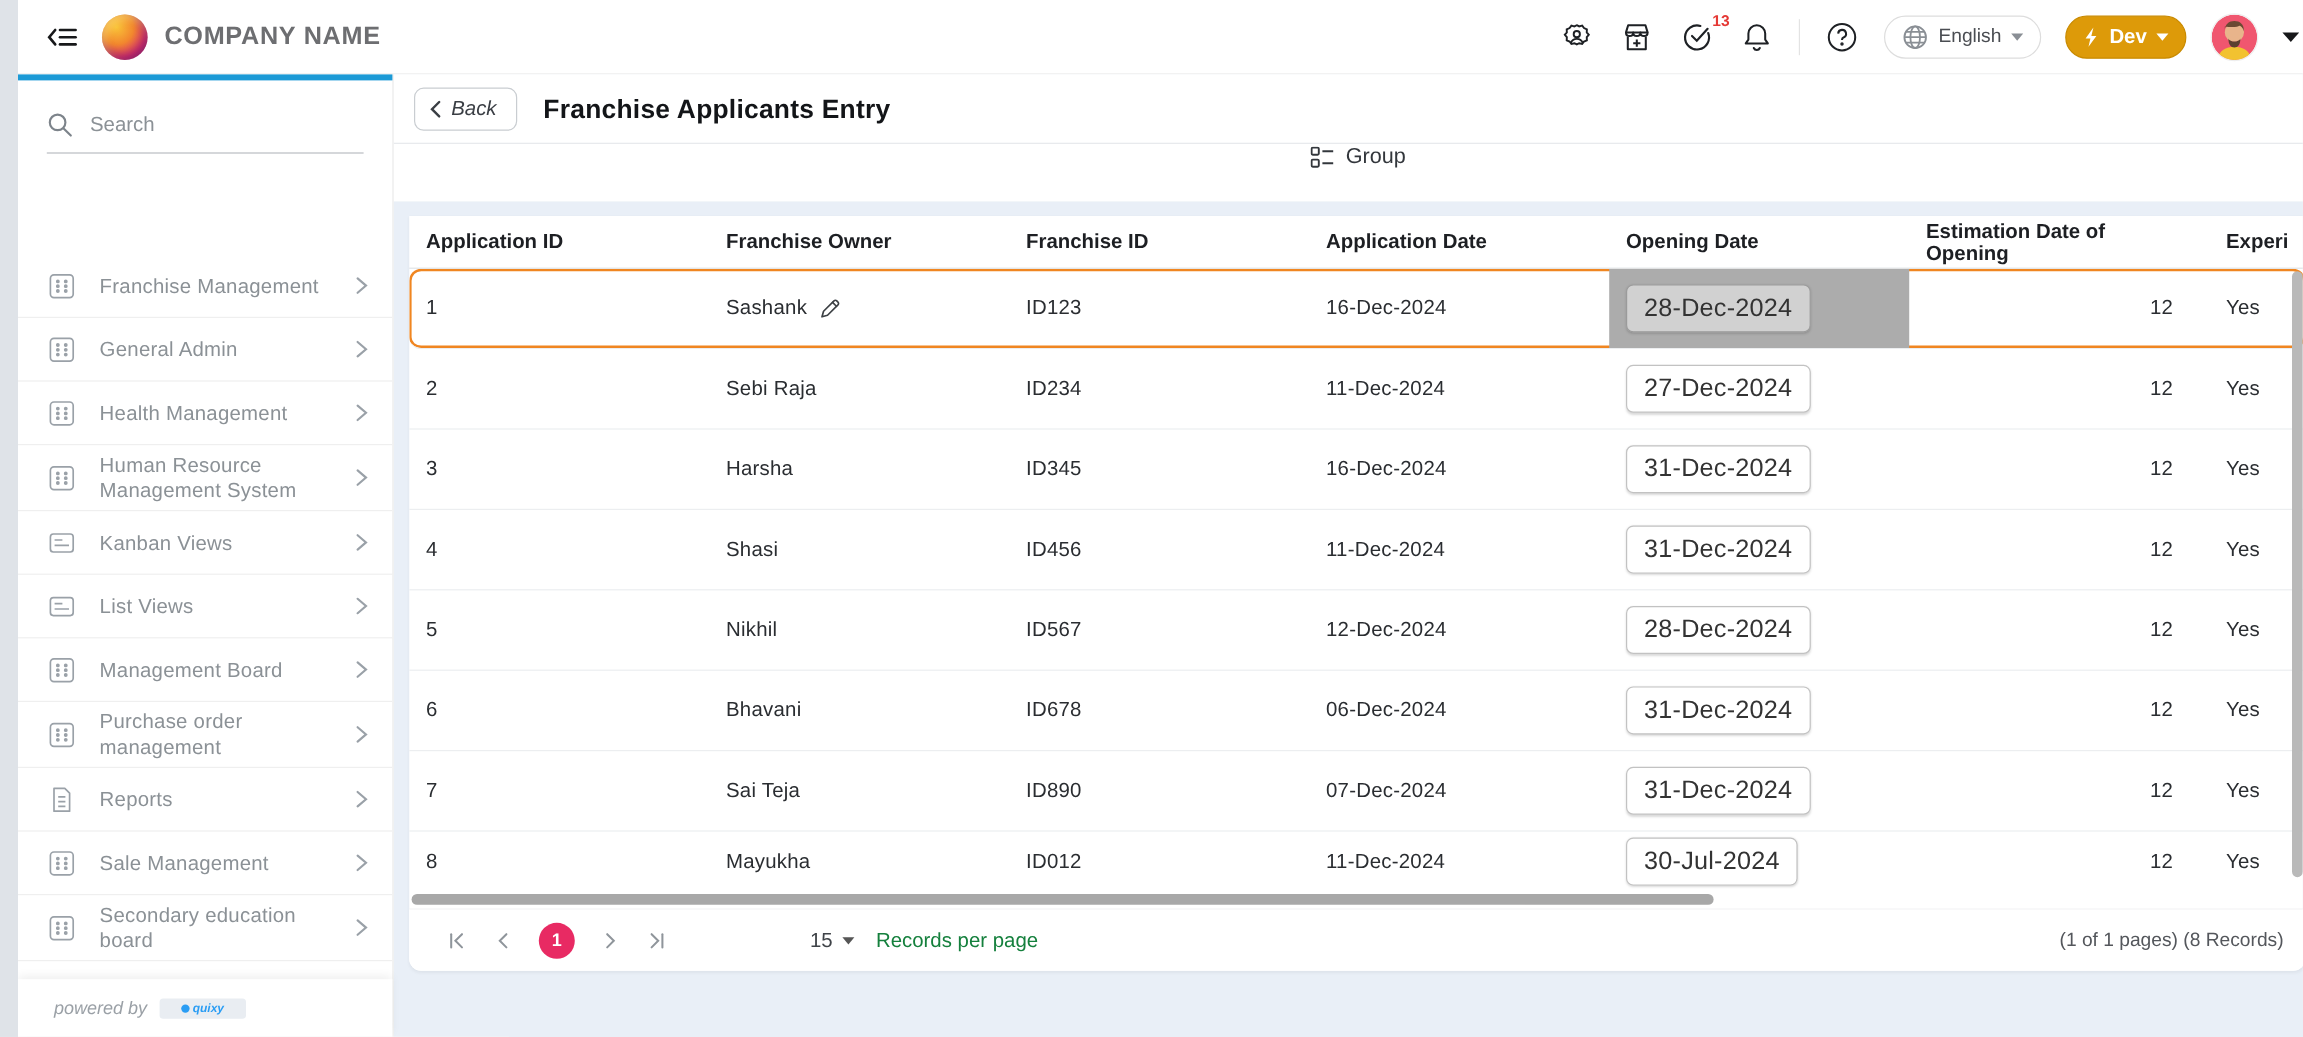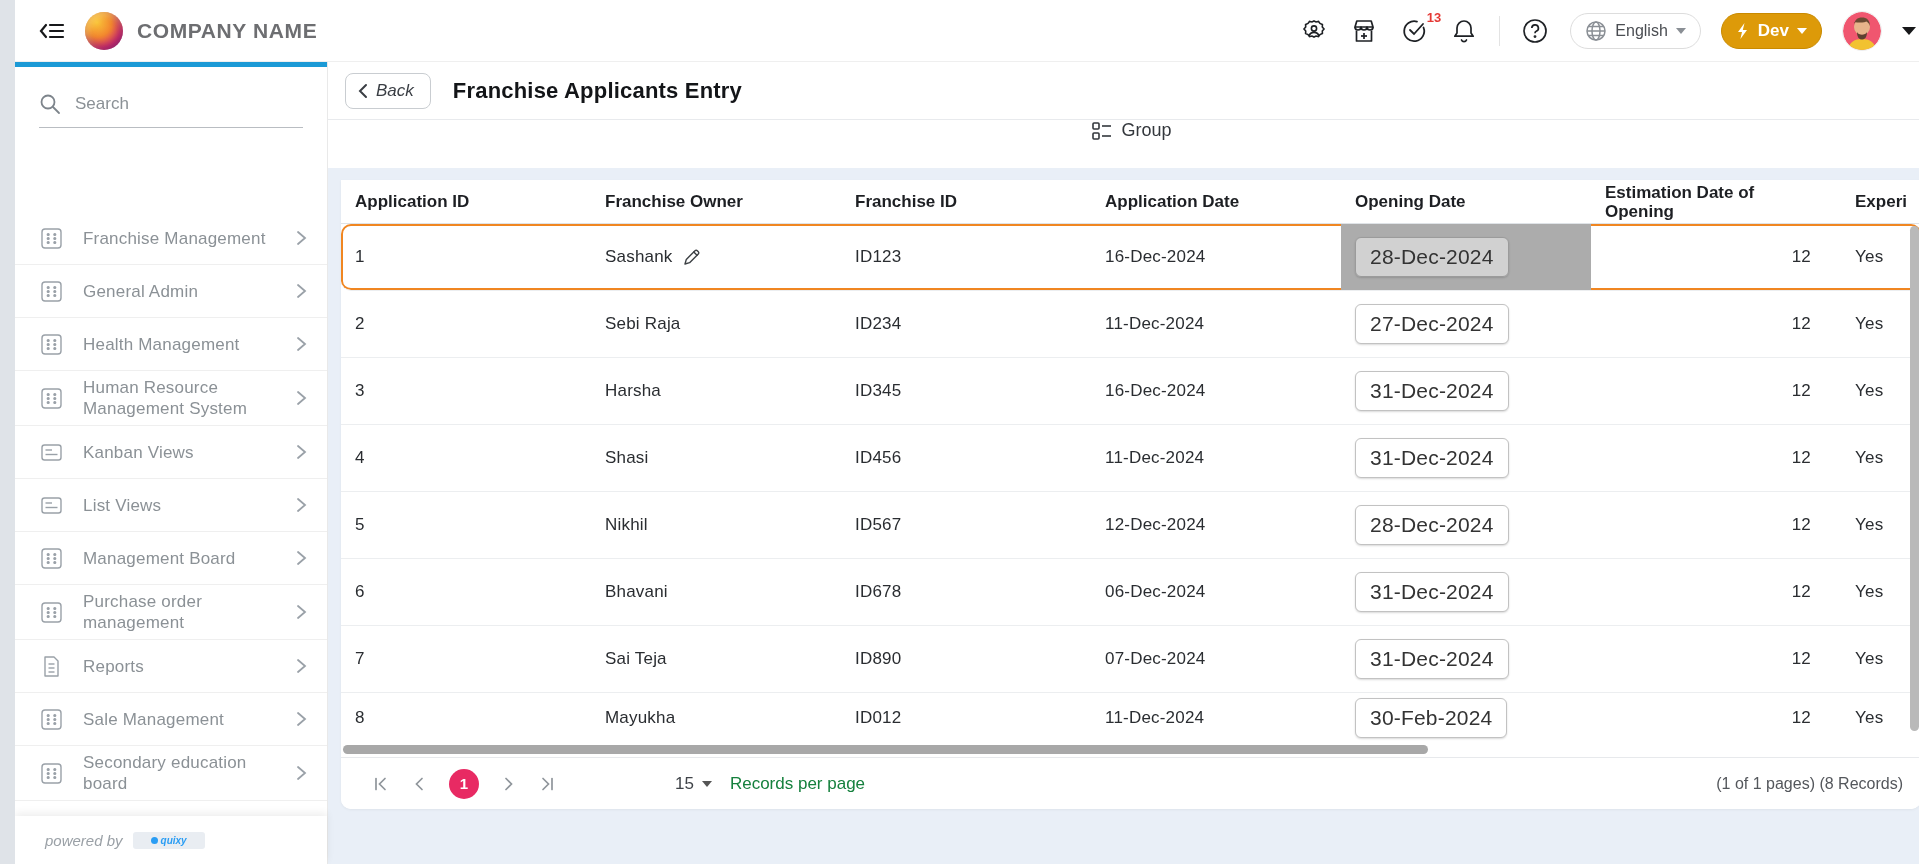--- a/index.html
+++ b/index.html
@@ -671,21 +671,21 @@
 
               <div class="trow tgrid">
                 <div class="cell c1">8</div>
                 <div class="cell c2">
                   <span>Mayukha</span>
 
                 </div>
                 <div class="cell c3">ID012</div>
                 <div class="cell c4">11-Dec-2024</div>
                 <div class="cell c5">
-                  <span class="chip">30-Feb-2024</span>
+                  <span class="chip">30-Jul-2024</span>
                 </div>
                 <div class="cell c6">12</div>
                 <div class="cell c7">Yes</div>
               </div>
             </div>
 
           <div class="vscroll"></div>
 
           <div class="hscroll">
             <div class="thumb"></div>

